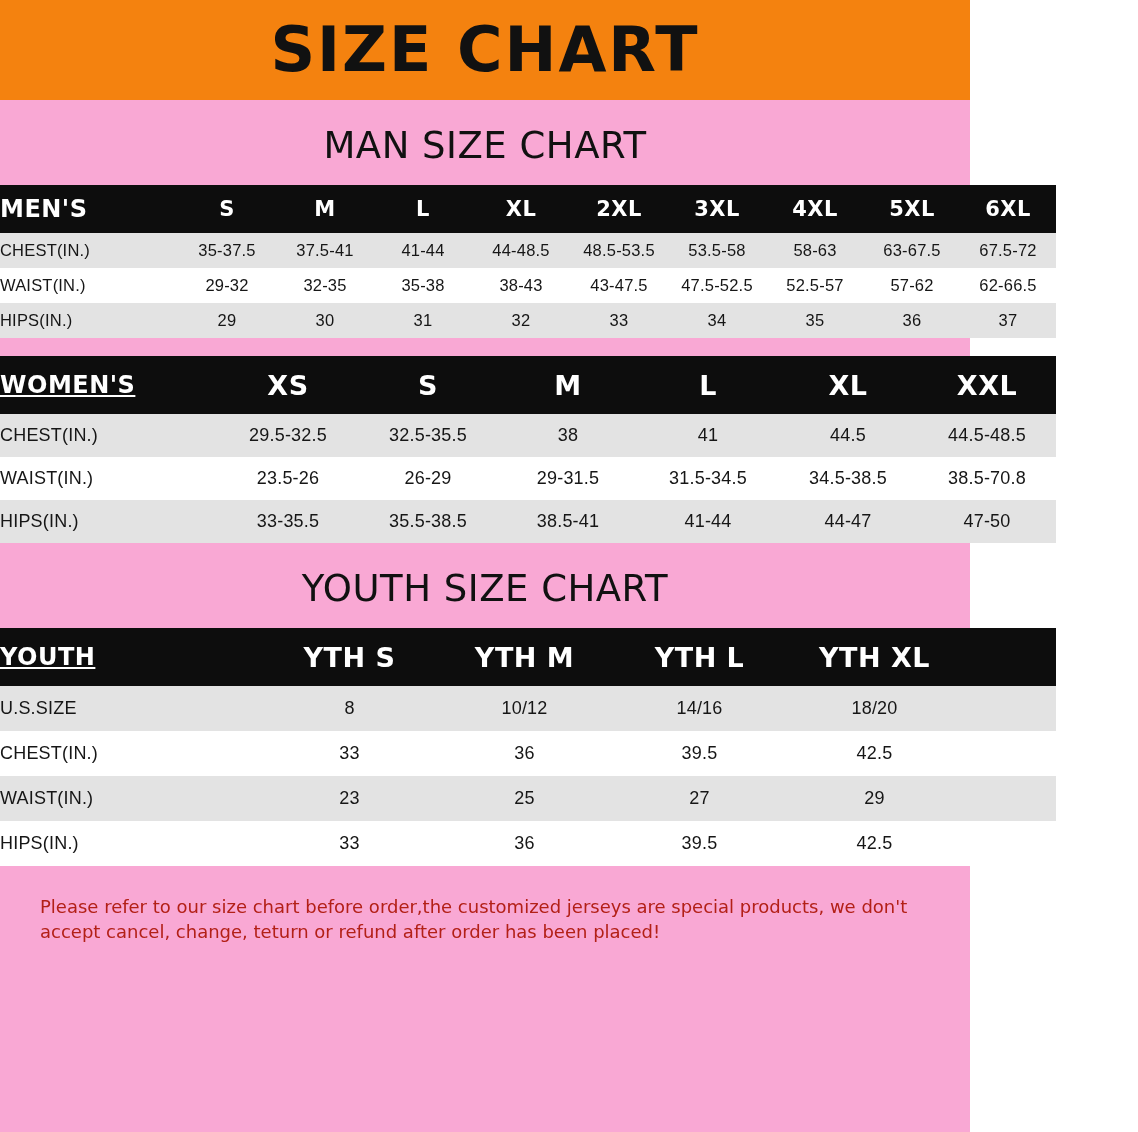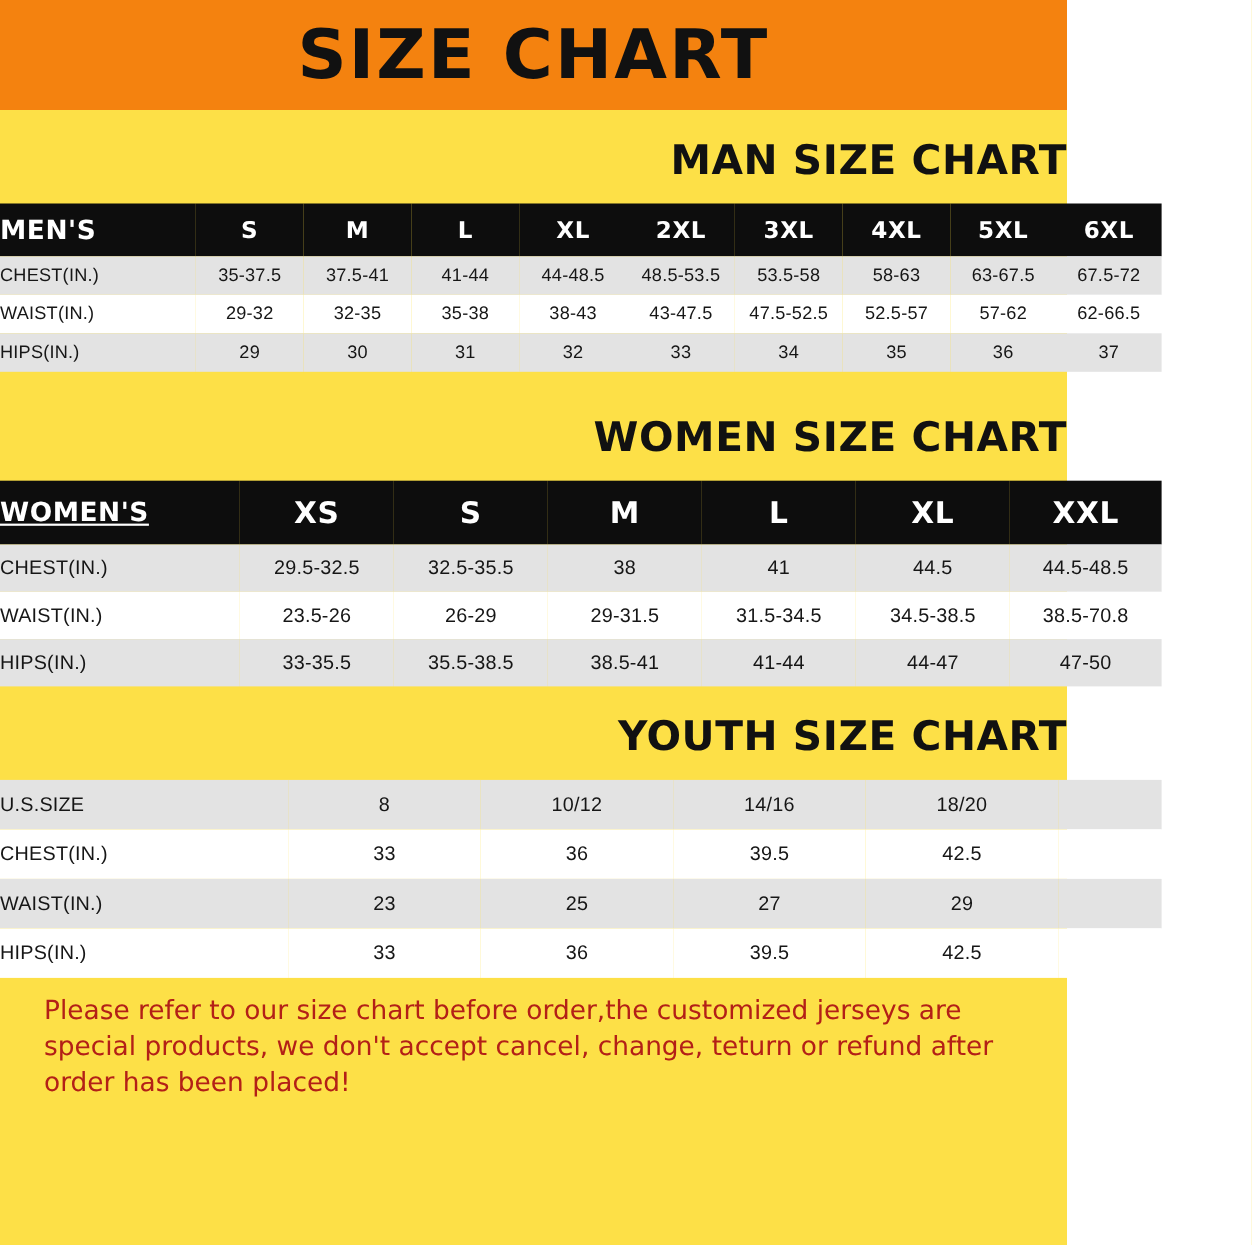--- a/index.html
+++ b/index.html
@@ -11,41 +11,41 @@
     height: 1132px;
     background: #ffffff;
     font-family: "Liberation Sans", sans-serif;
     color: #111111;
     overflow: hidden;
   }
   .page {
     width: 970px;
     height: 1132px;
     position: relative;
-    background: #fde047;
+    background: #f9a8d4;
   }
   .banner {
     height: 100px;
     background: #f4820f;
     display: flex;
     align-items: center;
     justify-content: center;
   }
   .banner-title {
     font-family: "DejaVu Sans", sans-serif;
     font-weight: bold;
     font-size: 62px;
     letter-spacing: 2px;
     color: #111111;
     line-height: 1;
   }
   .section-title {
-    text-align: right;
-    font-family: "DejaVu Sans", sans-serif;
-    font-weight: bold;
+    text-align: center;
+    font-family: "DejaVu Sans", sans-serif;
+    font-weight: normal;
     font-size: 37px;
     color: #111111;
     letter-spacing: 0.5px;
   }
   .t1 { margin-top: 24px; }
   .t2 { margin-top: 38px; }
   .t3 { margin-top: 24px; }
 
   table {
     border-collapse: collapse;
@@ -95,24 +95,24 @@
     height: 58px;
     font-size: 27px;
   }
   .women .hdr td.cat, .youth .hdr td.cat {
     font-size: 24px;
     text-decoration: underline;
   }
   .youth tbody td { height: 45px; }
 
   .notice {
-    margin: 13px 40px 0 40px;
+    margin: 29px 40px 0 40px;
     color: #b32017;
     font-family: "DejaVu Sans", sans-serif;
-    font-size: 24px;
+    font-size: 18px;
     line-height: 1.38;
     text-align: left;
   }
 </style>
 </head>
 <body>
 
 <div class="page">
 
   <div class="banner">
@@ -178,21 +178,20 @@
         <td>32</td>
         <td>33</td>
         <td>34</td>
         <td>35</td>
         <td>36</td>
         <td>37</td>
       </tr>
     </tbody>
   </table>
 
-  <div class="section-title t2">WOMEN SIZE CHART</div>
   <table class="women">
     <colgroup>
       <col style="width:218px">
         <col style="width:140px">
         <col style="width:140px">
         <col style="width:140px">
       <col style="width:140px">
         <col style="width:140px">
         <col style="width:138px">
     </colgroup>
@@ -240,20 +239,28 @@
   <table class="youth">
     <colgroup>
       <col style="width:262px">
         <col style="width:175px">
         <col style="width:175px">
         <col style="width:175px">
       <col style="width:175px">
         <col style="width:94px">
     </colgroup>
     <tbody>
+      <tr class="hdr">
+        <td class="cat">YOUTH</td>
+        <td>YTH S</td>
+        <td>YTH M</td>
+        <td>YTH L</td>
+        <td>YTH XL</td>
+        <td></td>
+      </tr>
       <tr class="shade">
         <td class="rowlabel">U.S.SIZE</td>
         <td>8</td>
         <td>10/12</td>
         <td>14/16</td>
         <td>18/20</td>
         <td></td>
       </tr>
       <tr class="plain">
         <td class="rowlabel">CHEST(IN.)</td>

